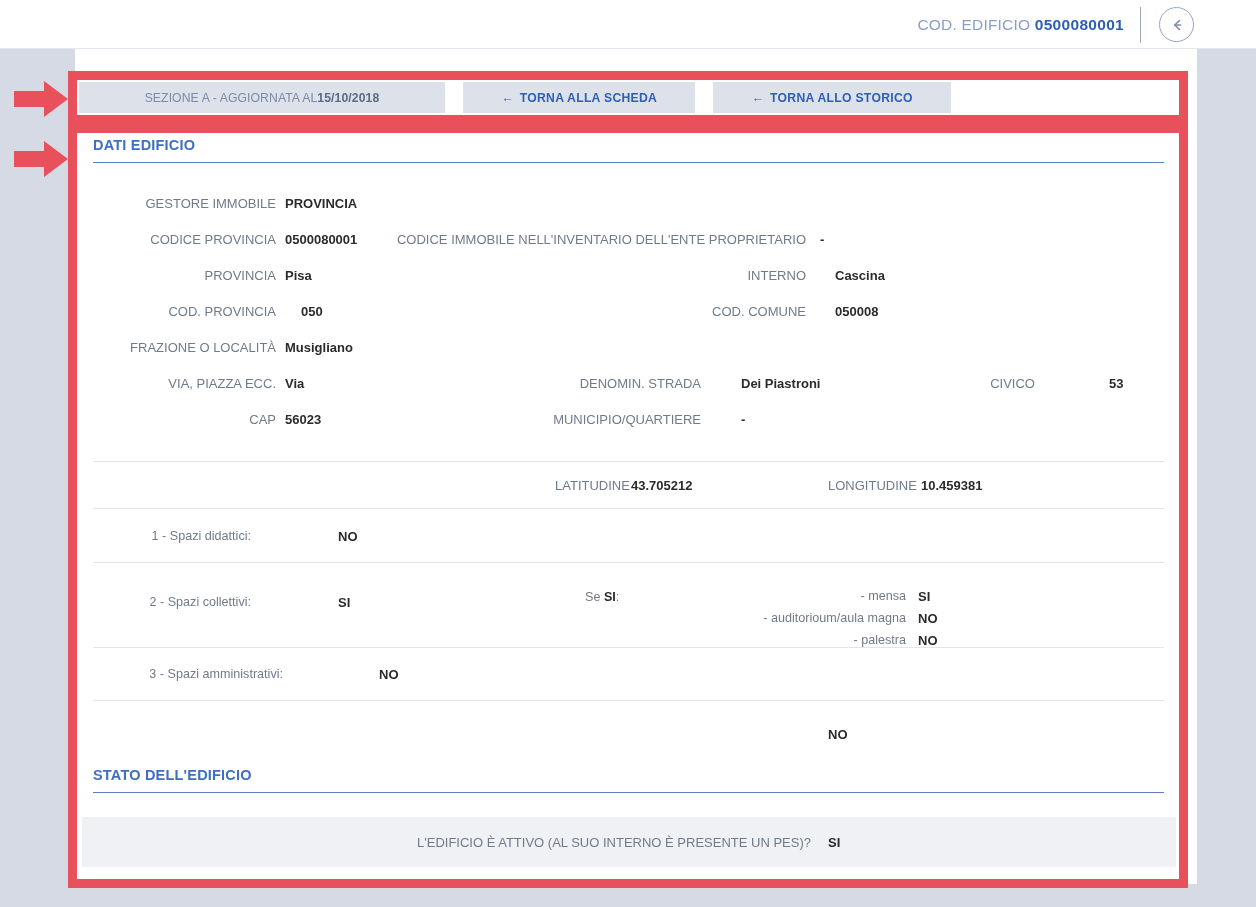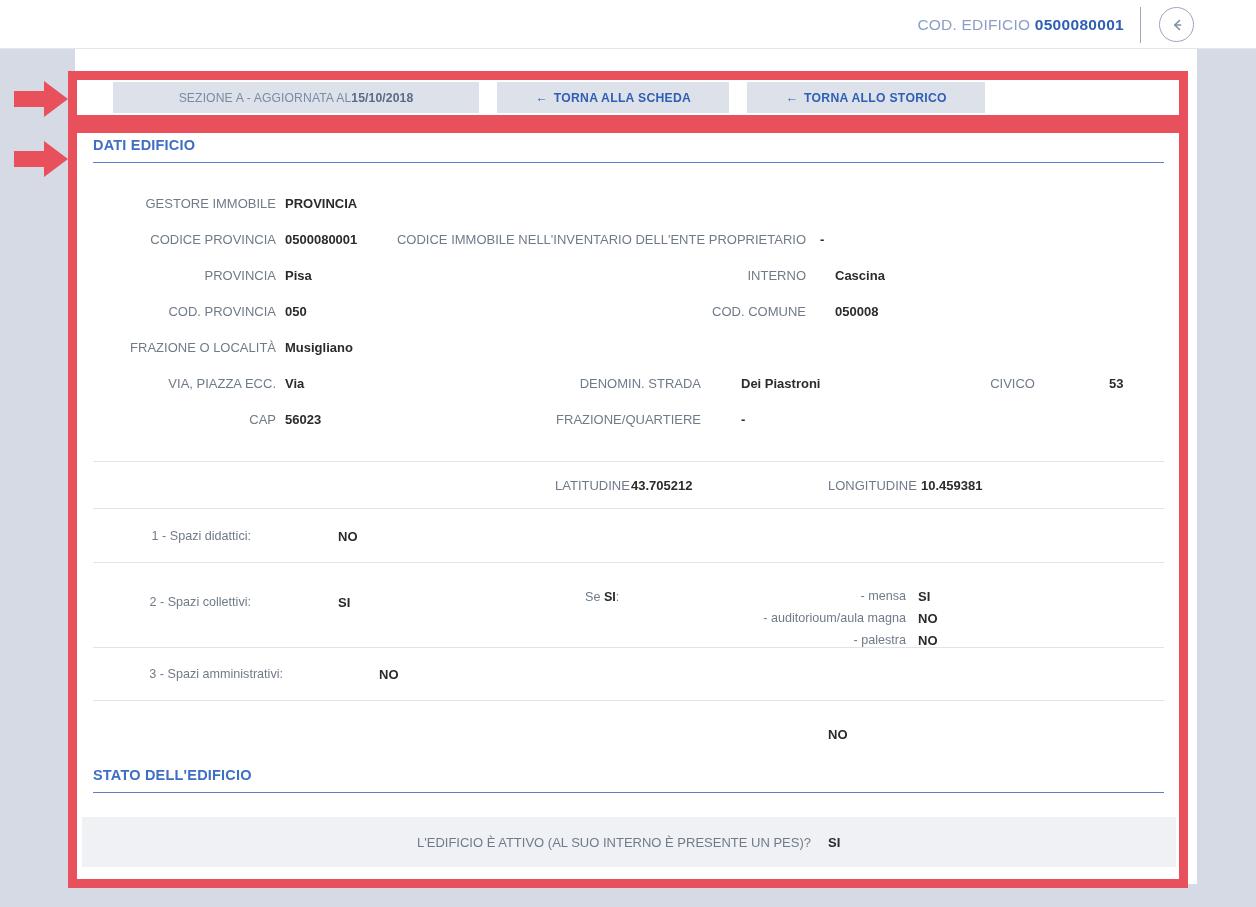--- a/index.html
+++ b/index.html
@@ -110,21 +110,20 @@
 
   
   .button-bar {
     position: absolute;
     top: 82px;
     left: 79px;
     width: 872px;
     height: 31px;
     display: flex;
     gap: 18px;
-    margin-left: 34px;
   }
   .bar-btn {
     height: 31px;
     background: #dde1e9;
     border: none;
     color: #2f5fb5;
     font-family: "Liberation Sans", sans-serif;
     font-size: 12.2px;
     display: flex;
     align-items: center;
@@ -280,21 +279,21 @@
 
     <div class="frow">
       <div class="lbl r" style="left:0;width:183px">PROVINCIA</div>
       <div class="val" style="left:192px">Pisa</div>
       <div class="lbl r" style="left:430px;width:283px">INTERNO</div>
       <div class="val" style="left:742px">Cascina</div>
     </div>
 
     <div class="frow">
       <div class="lbl r" style="left:0;width:183px">COD. PROVINCIA</div>
-      <div class="val" style="left:192px">050</div>
+      <div class="val" style="left:208px">050</div>
       <div class="lbl r" style="left:430px;width:283px">COD. COMUNE</div>
       <div class="val" style="left:742px">050008</div>
     </div>
 
     <div class="frow">
       <div class="lbl r" style="left:0;width:183px">FRAZIONE O LOCALITÀ</div>
       <div class="val" style="left:192px">Musigliano</div>
     </div>
 
     <div class="frow">
@@ -302,21 +301,21 @@
       <div class="val" style="left:192px">Via</div>
       <div class="lbl r" style="left:330px;width:278px">DENOMIN. STRADA</div>
       <div class="val" style="left:648px">Dei Piastroni</div>
       <div class="lbl r" style="left:830px;width:112px">CIVICO</div>
       <div class="val" style="left:1016px">53</div>
     </div>
 
     <div class="frow">
       <div class="lbl r" style="left:0;width:183px">CAP</div>
       <div class="val" style="left:192px">56023</div>
-      <div class="lbl r" style="left:330px;width:278px">FRAZIONE/QUARTIERE</div>
+      <div class="lbl r" style="left:330px;width:278px">MUNICIPIO/QUARTIERE</div>
       <div class="val" style="left:648px">-</div>
     </div>
 
     <div style="height:24px"></div>
     <div class="hsep"></div>
 
     <div class="frow" style="height:46px">
       <div class="lbl" style="left:462px">LATITUDINE</div>
       <div class="val" style="left:538px">43.705212</div>
       <div class="lbl" style="left:735px">LONGITUDINE</div>

